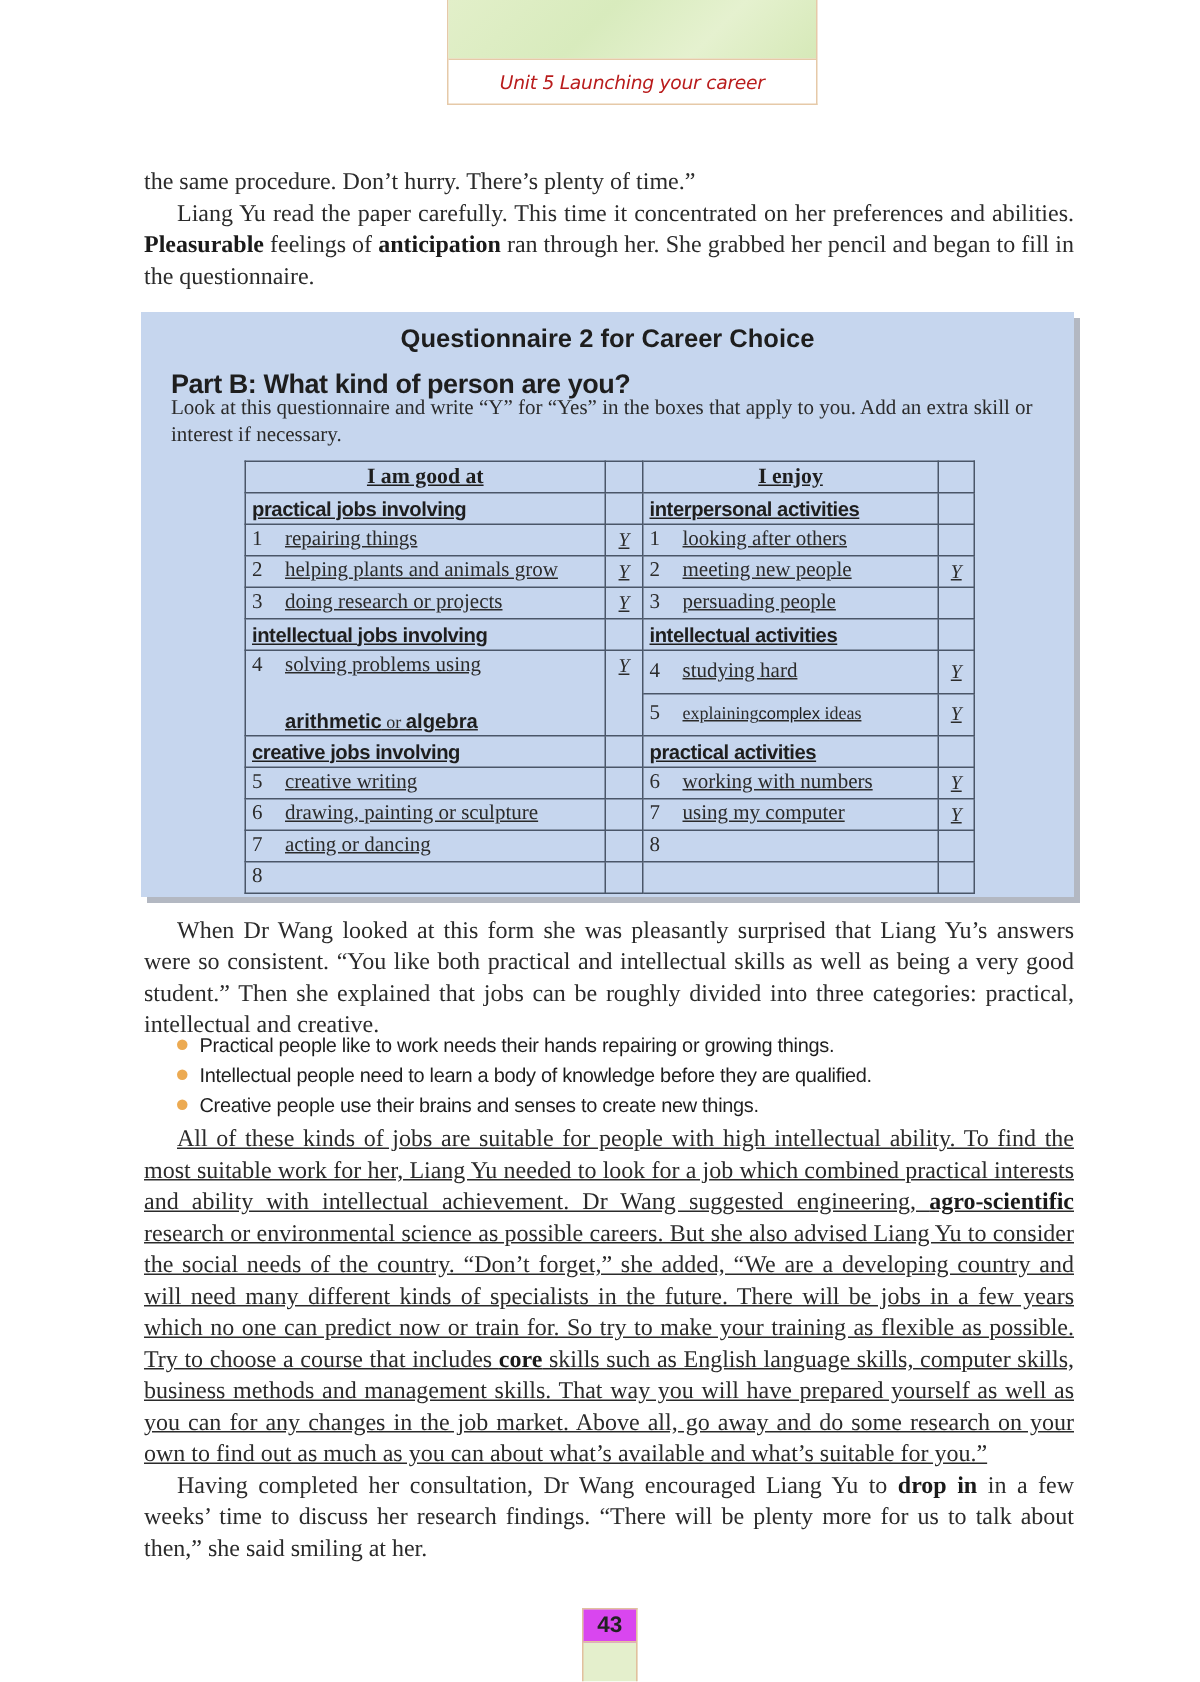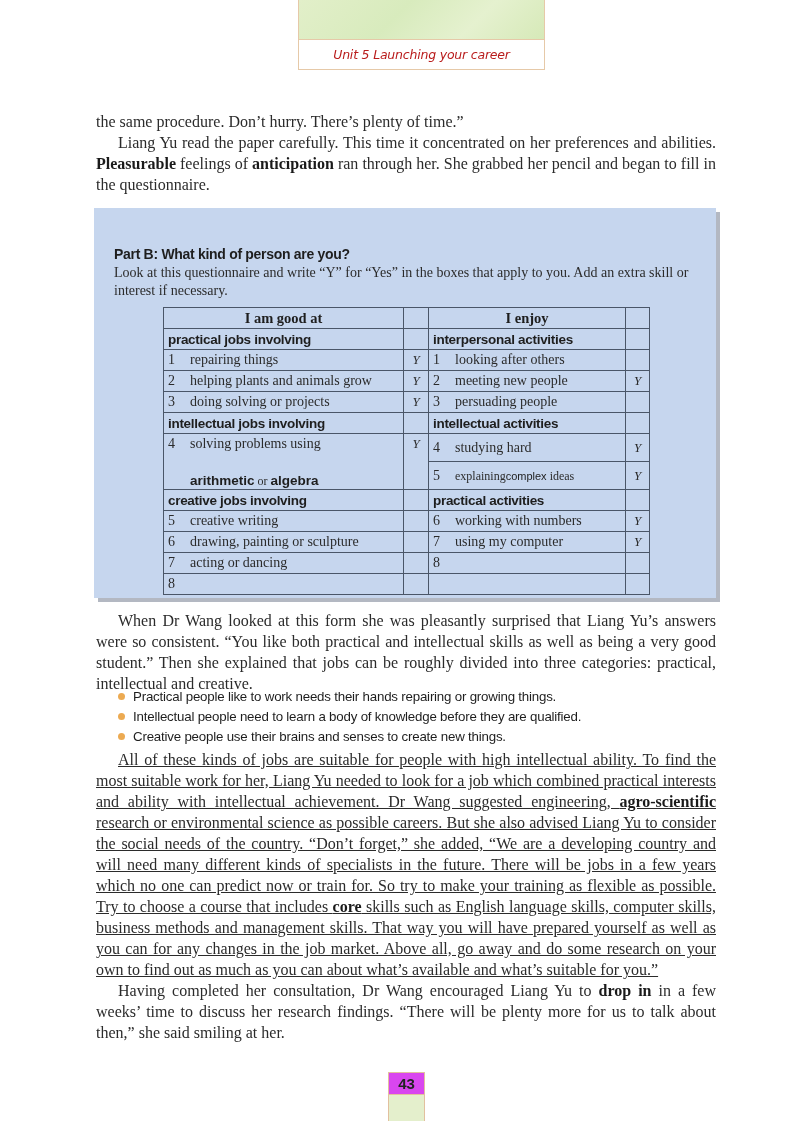--- a/index.html
+++ b/index.html
@@ -15,25 +15,25 @@
 
     .para { position: absolute; left: 96px; width: 620px; font-size: 16px; line-height: 21px; text-align: justify; color: #2b2b2b; }
     .para .ind { display: inline-block; width: 22px; }
     .para b { font-weight: bold; color: #1a1a1a; }
 
     
     .qbox { position: absolute; left: 94px; top: 208px; width: 622px; height: 390px; background: #c6d6ee;
       box-shadow: 4px 4px 0 #b3b8c2; }
     .q-title { position: absolute; left: 0; top: 8px; width: 100%; text-align: center;
       font-family: "Liberation Sans", sans-serif; font-size: 17px; font-weight: bold; color: #1e1e1e; }
-    .q-sub { position: absolute; left: 20px; top: 38px; font-family: "Liberation Sans", sans-serif; font-weight: bold; font-size: 14px; color: #1e1e1e; letter-spacing: -0.3px; }
+    .q-sub { position: absolute; left: 20px; top: 38px; font-family: "Liberation Sans", sans-serif; font-weight: bold; font-size: 18px; color: #1e1e1e; letter-spacing: -0.3px; }
     .q-instr { position: absolute; left: 20px; top: 56px; width: 592px; font-size: 14px; line-height: 18px; color: #2b2b2b; }
 
     table.qt { position: absolute; left: 69px; top: 99px; border-collapse: collapse; table-layout: fixed; }
-    table.qt td { border: 1.3px solid #4a5668; height: 21px; padding: 0 4px; font-size: 14px; white-space: nowrap; vertical-align: middle; color: #2b2b2b; }
+    table.qt td { border: 1.3px solid #4a5668; height: 21px; padding: 0 4px; font-size: 14px; white-space: nowrap; vertical-align: middle; color: #2b2b2b; text-decoration: underline; }
     table.qt td.hdr { text-align: center; font-weight: bold; font-size: 14.5px; color: #1e1e1e; }
     table.qt td.cat { font-family: "Liberation Sans", sans-serif; font-weight: bold; font-size: 13.5px; color: #1e1e1e; letter-spacing: -0.3px; }
     table.qt td.yes { text-align: center; font-style: italic; font-size: 13px; }
     table.qt .num { display: inline-block; width: 22px; }
     .sans-b { font-family: "Liberation Sans", sans-serif; font-weight: bold; font-size: 13.5px; color: #1e1e1e; }
     .sans { font-family: "Liberation Sans", sans-serif; font-size: 11px; color: #1e1e1e; }
     .ser-s { font-size: 12px; }
 
     .bullets { position: absolute; left: 118px; top: 687px; font-family: "Liberation Sans", sans-serif; font-size: 13.3px; line-height: 20px; color: #1e1e1e; letter-spacing: -0.2px; }
     .bullets li { list-style: none; position: relative; padding-left: 15px; }
@@ -53,20 +53,21 @@
 
 <div class="para" style="top:111px;">
   <span>the same procedure. Don’t hurry. There’s plenty of time.”</span>
 </div>
 <div class="para" style="top:132px;">
   <span class="ind"></span><span>Liang Yu read the paper carefully. This time it concentrated on her preferences and abilities.</span>
   <b>Pleasurable</b><span> feelings of </span><b>anticipation</b><span> ran through her. She grabbed her pencil and began to fill in the questionnaire.</span>
 </div>
 
 <div class="qbox">
+  <div class="q-title">Questionnaire 2 for Career Choice</div>
   <div class="q-sub">Part B: What kind of person are you?</div>
   <div class="q-instr">Look at this questionnaire and write “Y” for “Yes” in the boxes that apply to you. Add an extra skill or interest if necessary.</div>
 
   <table class="qt">
     <colgroup>
       <col style="width:240px">
         <col style="width:25px">
         <col style="width:197px">
         <col style="width:24px">
     </colgroup>
@@ -89,21 +90,21 @@
       <td><span class="num">1</span><span>looking after others</span></td>
       <td class="yes"></td>
     </tr>
     <tr>
       <td><span class="num">2</span><span>helping plants and animals grow</span></td>
       <td class="yes">Y</td>
       <td><span class="num">2</span><span>meeting new people</span></td>
       <td class="yes">Y</td>
     </tr>
     <tr>
-      <td><span class="num">3</span><span>doing solving or projects</span></td>
+      <td><span class="num">3</span><span>doing research or projects</span></td>
       <td class="yes">Y</td>
       <td><span class="num">3</span><span>persuading people</span></td>
       <td class="yes"></td>
     </tr>
     <tr>
       <td class="cat">intellectual jobs involving</td>
       <td></td>
       <td class="cat">intellectual activities</td>
       <td></td>
     </tr>

